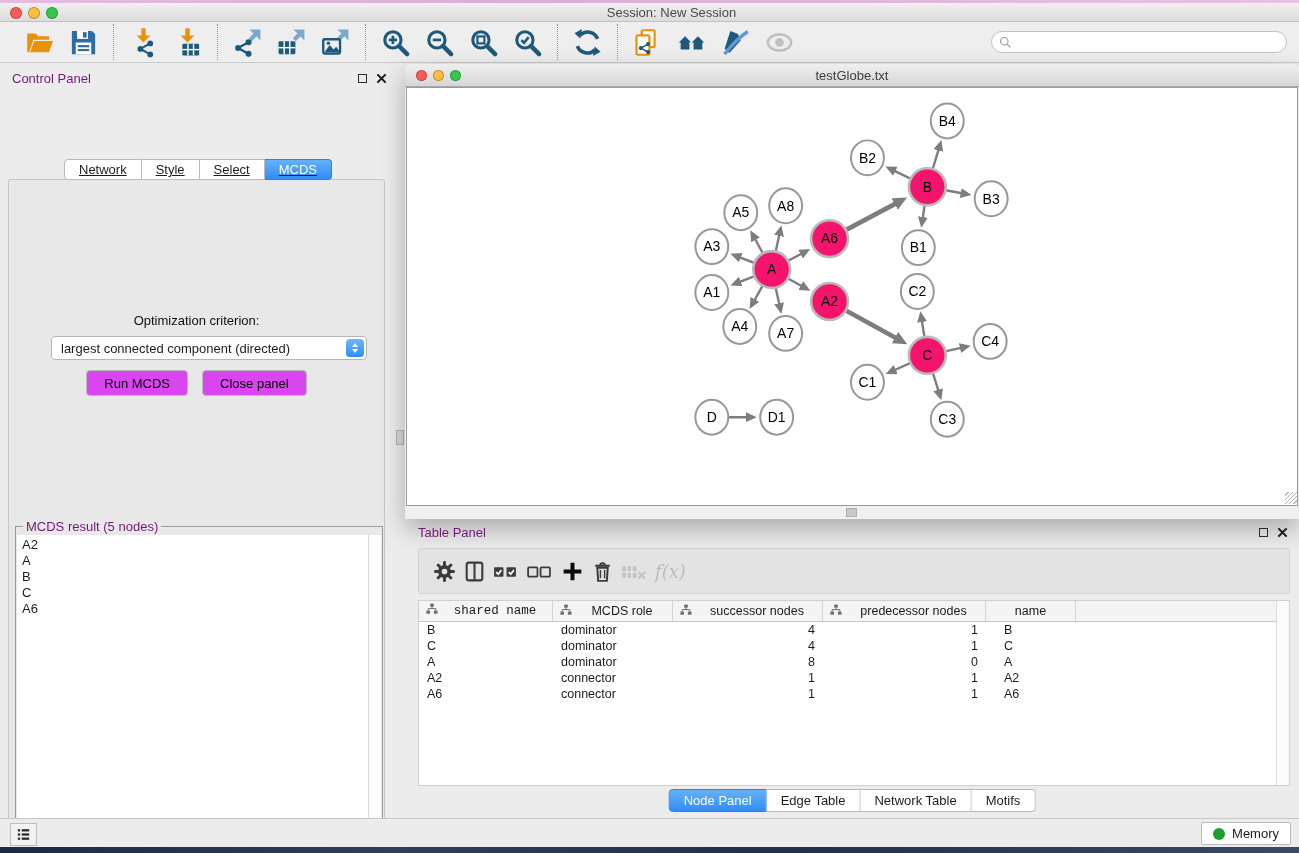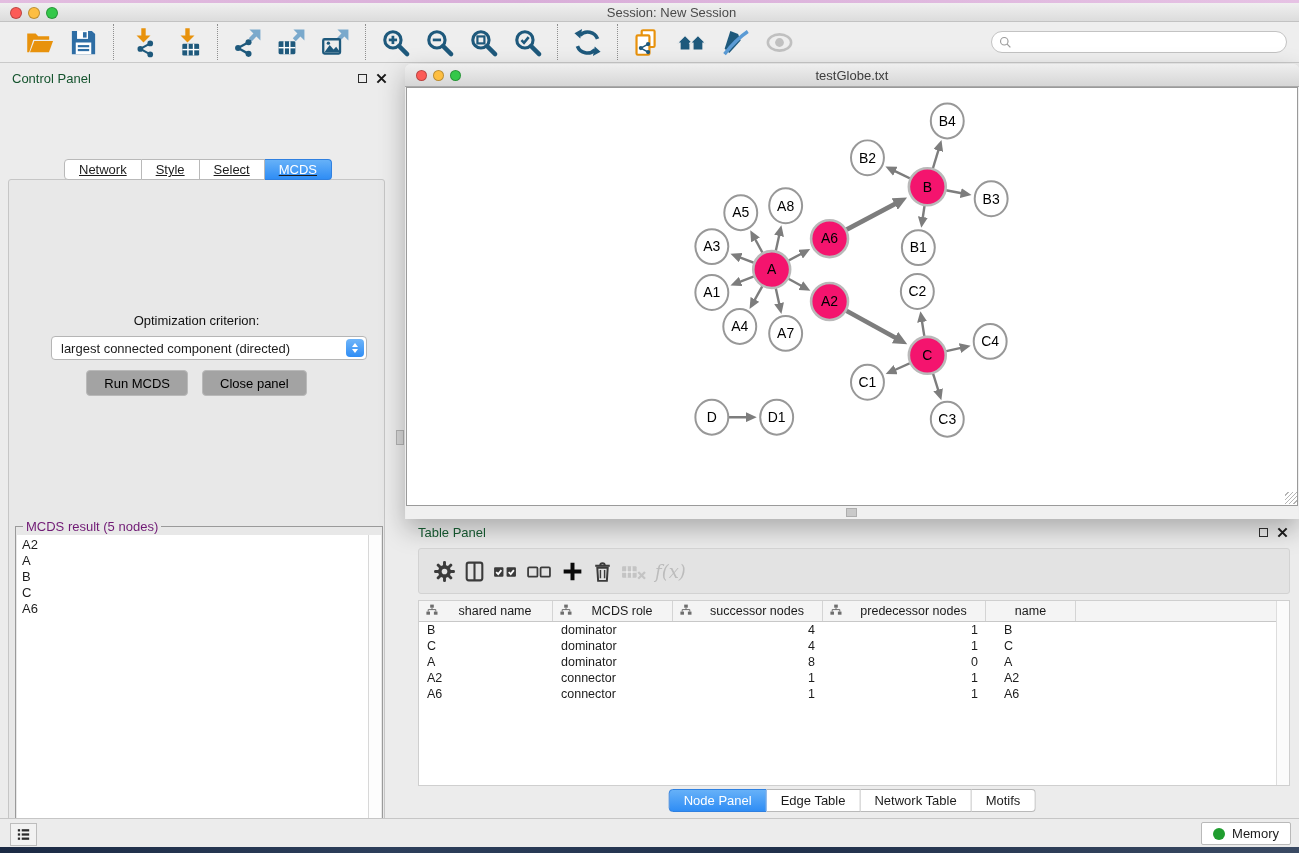--- a/index.html
+++ b/index.html
@@ -27,21 +27,21 @@
   .tb-sep{width:0;height:36px;border-left:1px dotted #8f8f8f;}
   .tb-btn{width:35px;height:35px;display:flex;align-items:center;justify-content:center;cursor:default;}
   .tb-btn svg{width:31px;height:31px;}
   .tb-spacer{flex:1;}
   .searchbox{width:296px;height:22px;background:#fff;border:1px solid #c3c3c3;border-radius:12px;
     display:flex;align-items:center;padding:0 7px;margin-right:2px;}
   .searchbox svg{width:13px;height:13px;}
   .searchbox input{border:none;outline:none;flex:1;font-size:12px;background:transparent;
     font-family:"Liberation Sans",sans-serif;}
   
-  .panel-head{position:absolute;font-size:13px;color:#14532d;}
+  .panel-head{position:absolute;font-size:13px;color:#701a75;}
   .panel-icons{position:absolute;display:flex;gap:9px;align-items:center;}
   .float-ic{width:9px;height:9px;border:1.6px solid #2b2b2b;display:inline-block;}
   .close-ic svg{width:11px;height:11px;display:block;}
   
   .cp-content{position:absolute;left:8px;top:116px;width:377px;height:689px;
     background:#e8e8e8;border:1px solid #c6c6c6;border-radius:3px;}
   .cp-tabs{position:absolute;top:96px;left:50%;transform:translateX(-50%);display:flex;z-index:5;text-decoration:underline;}
   .seg{height:21px;padding:0 14px;font-size:13px;display:flex;align-items:center;background:#fff;
     border:1px solid #b9b9b9;border-left:none;color:#1c1c1c;cursor:default;white-space:nowrap;}
   .seg:first-child{border-left:1px solid #b9b9b9;border-radius:4px 0 0 4px;}
@@ -52,21 +52,21 @@
     border:1px solid #b5b5b5;border-radius:4px;font-size:13px;display:flex;align-items:center;
     padding:0 24px 0 9px;cursor:default;}
   .combo-spin{position:absolute;right:2px;top:2px;width:18px;height:18px;border-radius:4px;
     background:linear-gradient(#6fb5f9,#2f8df5);display:flex;flex-direction:column;
     align-items:center;justify-content:center;gap:2px;}
   .tri-up{width:0;height:0;border-left:3.5px solid transparent;border-right:3.5px solid transparent;
     border-bottom:4.5px solid #fff;}
   .tri-down{width:0;height:0;border-left:3.5px solid transparent;border-right:3.5px solid transparent;
     border-top:4.5px solid #fff;}
   .cp-buttons{position:absolute;left:0;width:100%;top:190px;display:flex;justify-content:center;gap:14px;}
-  .btn{height:23px;background:#a3a3a3;border:1px solid #b9b9b9;border-radius:4px;font-size:13px;
+  .btn{height:23px;background:#d946ef;border:1px solid #b9b9b9;border-radius:4px;font-size:13px;
     padding:12px 17px;display:flex;align-items:center;cursor:default;font-family:"Liberation Sans",sans-serif;}
   .groupbox{position:absolute;left:14px;top:462px;width:368px;height:335px;border:1px solid #9a9a9a;}
   .groupbox-title{position:absolute;left:20px;top:455px;font-size:13px;color:#701a75;
     background:#e8e8e8;padding:0 3px;z-index:2;}
   .result-list{position:absolute;left:1px;top:8px;right:14px;bottom:1px;background:#fff;
     font-size:13px;line-height:16px;padding:2px 0 0 5px;overflow:hidden;}
   .result-scroll{position:absolute;top:8px;right:1px;bottom:1px;width:13px;background:#fdfdfd;
     border-left:1px solid #d8d8d8;}
   
   .net-win{position:absolute;left:405px;top:64px;width:894px;height:455px;border-radius:6px 6px 0 0;
@@ -564,21 +564,21 @@
         </svg>
       </span>
       <span class="tp-btn dim">
         <svg viewBox="0 0 40 24" width="40">
           <text x="3" y="18" font-family="DejaVu Serif, serif" font-style="italic" font-size="18" fill="#9d9d9d">f(x)</text>
         </svg>
       </span>
     </div>
   <div class="tbl">
     <div class="tbl-header" id="tbl-header">
-        <div class="th" style="width: 134px;">
+        <div class="th" style="width: 134px; font-family: Liberation Mono, monospace;">
           <span><svg viewBox="0 0 12 12">
               <g fill="#6e6e6e">
                 <rect x="4.2" y="0.6" width="3.6" height="3.1"></rect>
                 <rect x="0.4" y="7.6" width="3.6" height="3.1"></rect>
                 <rect x="7.9" y="7.6" width="3.6" height="3.1"></rect>
               </g>
               <path d="M6 3.7v1.9M2.2 7.6V5.6h7.6v2" fill="none" stroke="#6e6e6e" stroke-width="1"></path>
             </svg></span>
           <span class="lbl">shared name</span>
         </div>

